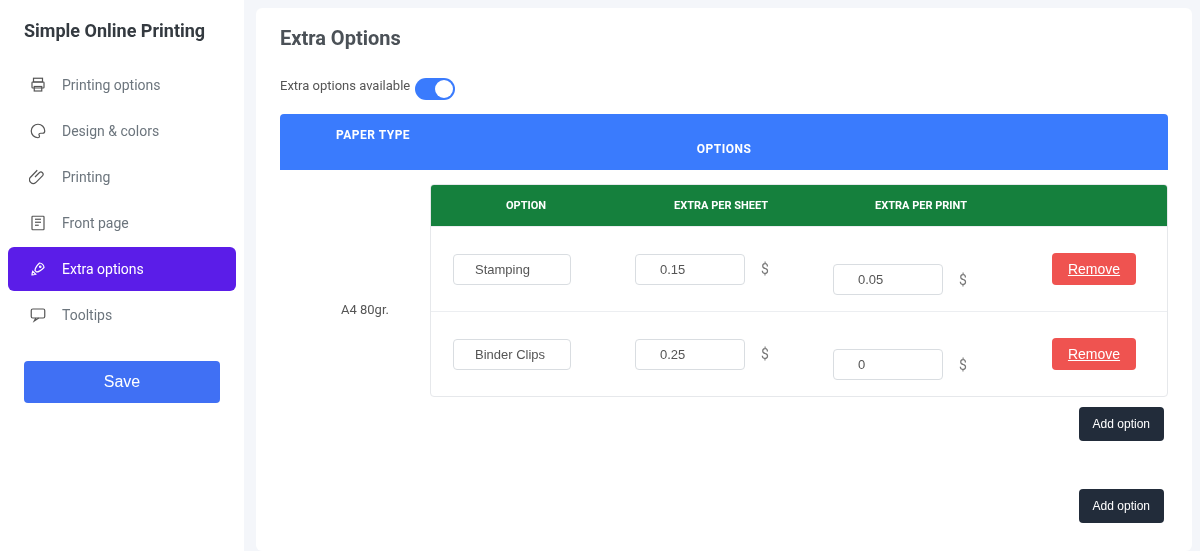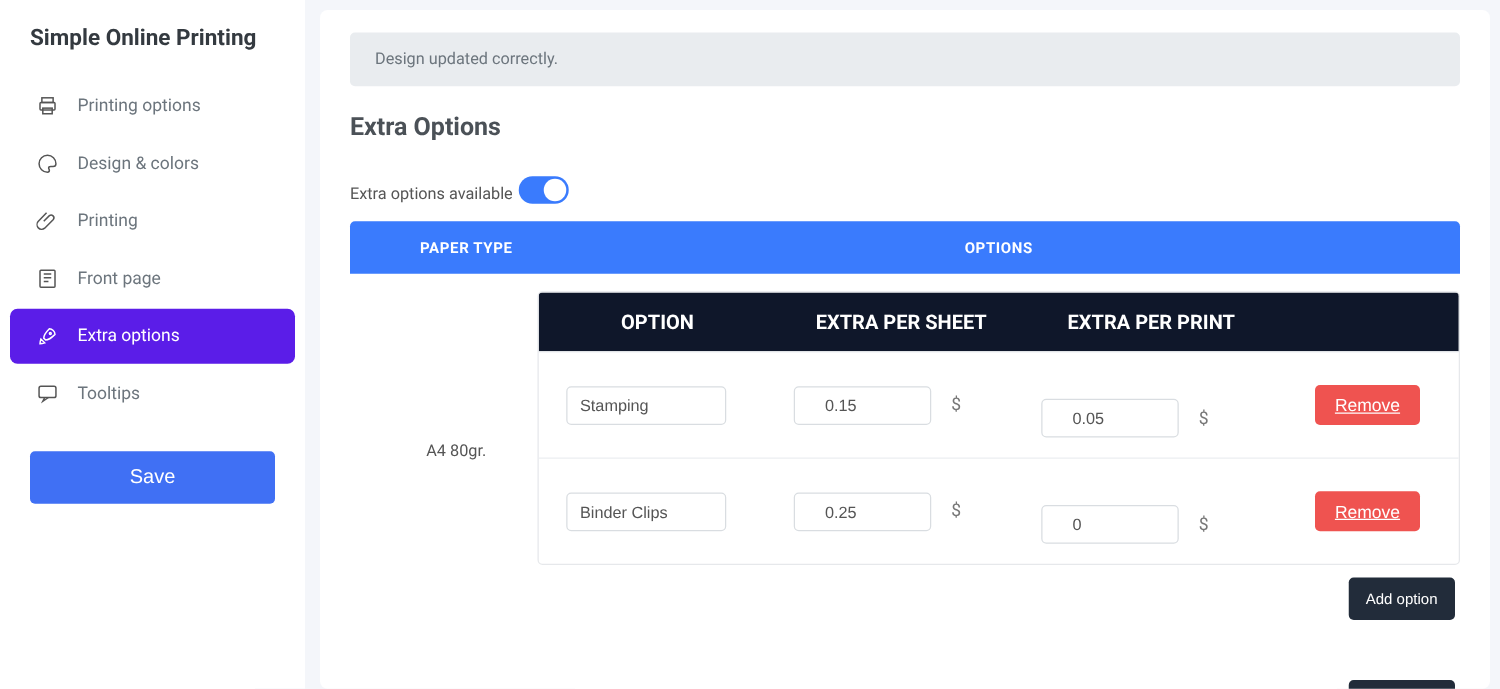--- a/index.html
+++ b/index.html
@@ -74,21 +74,21 @@
     margin-bottom: 20px;
   }
   .page-title {
     font-size: 20px;
     font-weight: 700;
     color: #4b5157;
     margin-bottom: 28px;
   }
   .toggle-row {
     display: flex;
-    align-items: flex-end;
+    align-items: flex-start;
     gap: 5px;
     font-size: 13px;
     color: #555;
     margin-bottom: 14px;
   }
   .toggle {
     width: 40px; height: 22px; border-radius: 11px;
     background: #3a7bfd; position: relative; cursor: pointer;
   }
   .toggle::after {
@@ -97,20 +97,21 @@
   }
   .outer-header {
     display: flex;
     background: #3a7bfd;
     color: #fff;
     font-weight: 700;
     font-size: 12px;
     letter-spacing: 0.5px;
     border-radius: 4px 4px 0 0;
     padding: 14px 0;
+    flex-direction: column;
   }
   .outer-header .col1 { width: 150px; padding-left: 56px; }
   .outer-header .col2 { flex: 1; text-align: center; }
   .outer-body { display:flex; }
   .paper-cell {
     width: 150px;
     display: flex;
     align-items: center;
     justify-content: center;
     color: #555;
@@ -120,44 +121,44 @@
   }
   .inner-wrap { flex:1; }
   .inner-table {
     border: 1px solid #e6e8eb;
     border-radius: 4px;
     overflow: hidden;
     margin-top: 14px;
   }
   .inner-head {
     display:flex;
-    background:#0f172a;
+    background:#15803d;
     color:#fff;
-    font-size:16px;
+    font-size:11px;
     font-weight:700;
     padding:14px 0;
   }
   .inner-head .c1 { width:190px; text-align:center; }
   .inner-head .c2 { width:200px; text-align:center; }
   .inner-head .c3 { width:200px; text-align:center; }
   .inner-head .c4 { flex:1; }
   .inner-row {
     display:flex;
     align-items:center;
     padding:16px 0;
     border-top:1px solid #eceef1;
   }
   .inner-row:first-of-type { border-top:none; }
   .inner-row .c1 { width:190px; display:flex; justify-content:flex-start; padding-left:22px;}
   .inner-row .c2 { width:200px; display:flex; align-items:center; gap:16px; padding-left:14px;}
   .inner-row .c3 { width:200px; display:flex; align-items:center; gap:16px; padding-left:12px;margin-top:21px;}
   .inner-row .c4 { flex:1; display:flex; justify-content:center; }
   .txt-input {
-    border:1px solid #d9dde1; border-radius:4px; padding:7px 10px; font-size:13px;
-    color:#555; background:#fff; width:128px;
+    border:1px solid #d9dde1; border-radius:4px; padding:7px 21px; font-size:13px;
+    color:#555; background:#fff; width:118px;
   }
   .num-input {
     border:1px solid #d9dde1; border-radius:4px; padding:7px 24px; font-size:13px;
     color:#555; background:#fff; width:110px;
   }
   .currency { color:#777; font-size:14px; }
   .btn-remove {
     background:#ef5350; color:#fff; border:none; border-radius:4px;
     padding:8px 16px; font-size:14px; cursor:pointer;text-decoration:underline;
   }
@@ -239,21 +240,20 @@
       </div>
 
 
     </div>
     <div class="save-wrap">
       <button class="save-btn">Save</button>
     </div>
   </aside>
 
   <main class="main">
-    <div class="alert">Design updated correctly.</div>
     <h2 class="page-title">Extra Options</h2>
 
     <div class="toggle-row">
       <span>Extra options available</span>
       <div class="toggle"></div>
     </div>
 
     <div class="outer-header">
       <div class="col1">PAPER TYPE</div>
       <div class="col2">OPTIONS</div>

